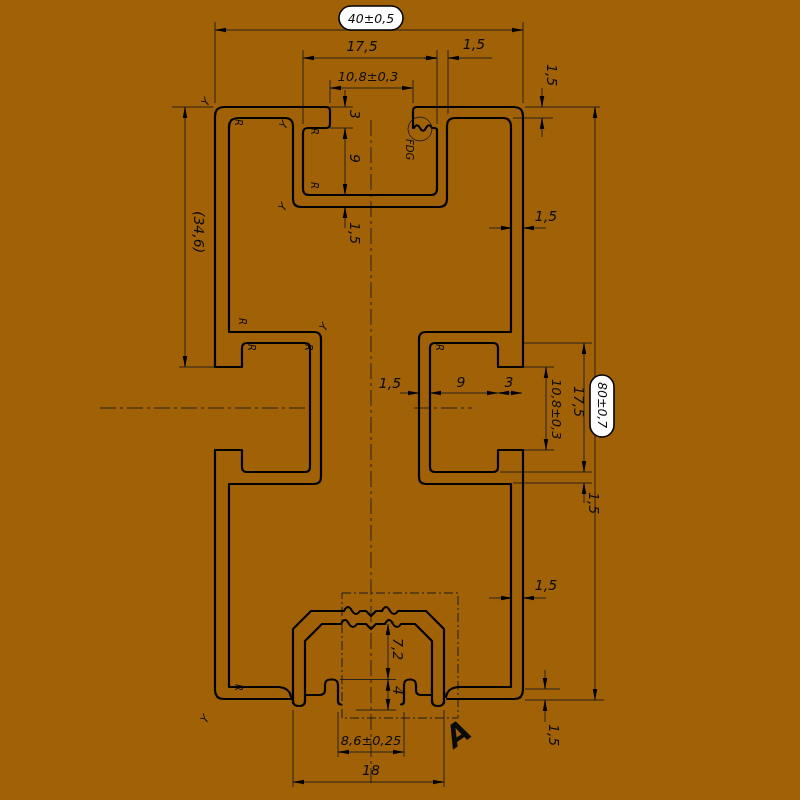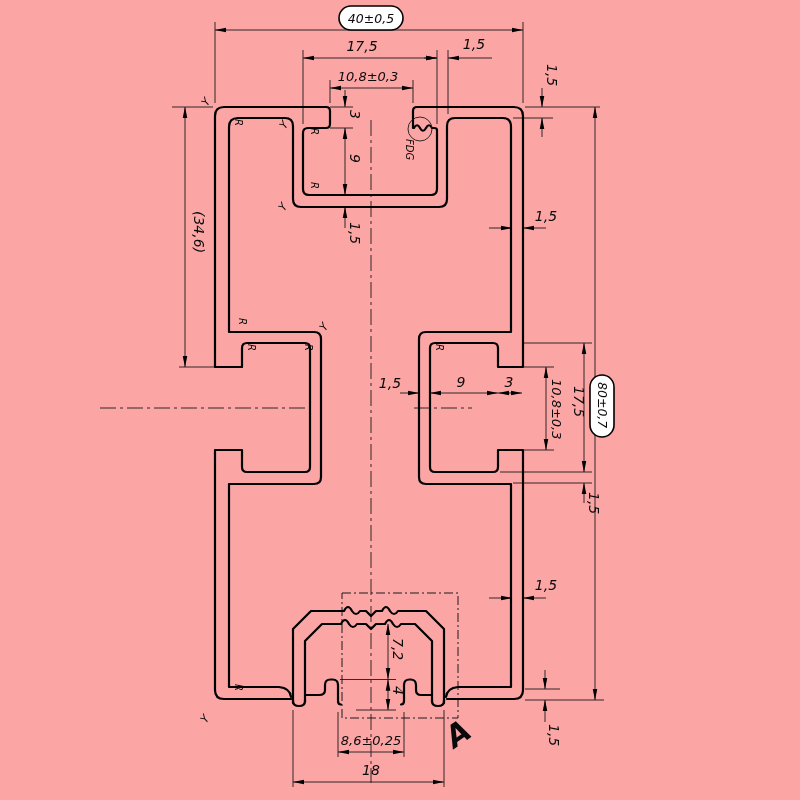--- a/index.html
+++ b/index.html
@@ -1,16 +1,16 @@
 <!DOCTYPE html>
 <html><head>
 <meta charset="utf-8">
 <style>
   html,body{margin:0;padding:0;background:#fff;}
-  .stage{width:800px;height:800px;position:relative;background:#fca5a5;overflow:hidden;}
+  .stage{width:800px;height:800px;position:relative;background:#a16207;overflow:hidden;}
   svg{display:block;}
   .prof{fill:none;stroke:#000;stroke-width:2.2;stroke-linejoin:round;stroke-linecap:round;}
   .thin{fill:none;stroke:#1c1c1c;stroke-width:0.9;}
   .cl{fill:none;stroke:#1c1c1c;stroke-width:0.9;stroke-dasharray:16 4 3 4;}
   .det{fill:none;stroke:#1c1c1c;stroke-width:1;stroke-dasharray:9 3 2 3;}
   .oval{fill:#fff;stroke:#000;stroke-width:1.6;}
   text{font-family:"DejaVu Sans","Liberation Sans",sans-serif;font-style:italic;fill:#0a0a0a;}
   .d14{font-size:14px;}
   .d13{font-size:13px;}
   .d12{font-size:12.5px;}

